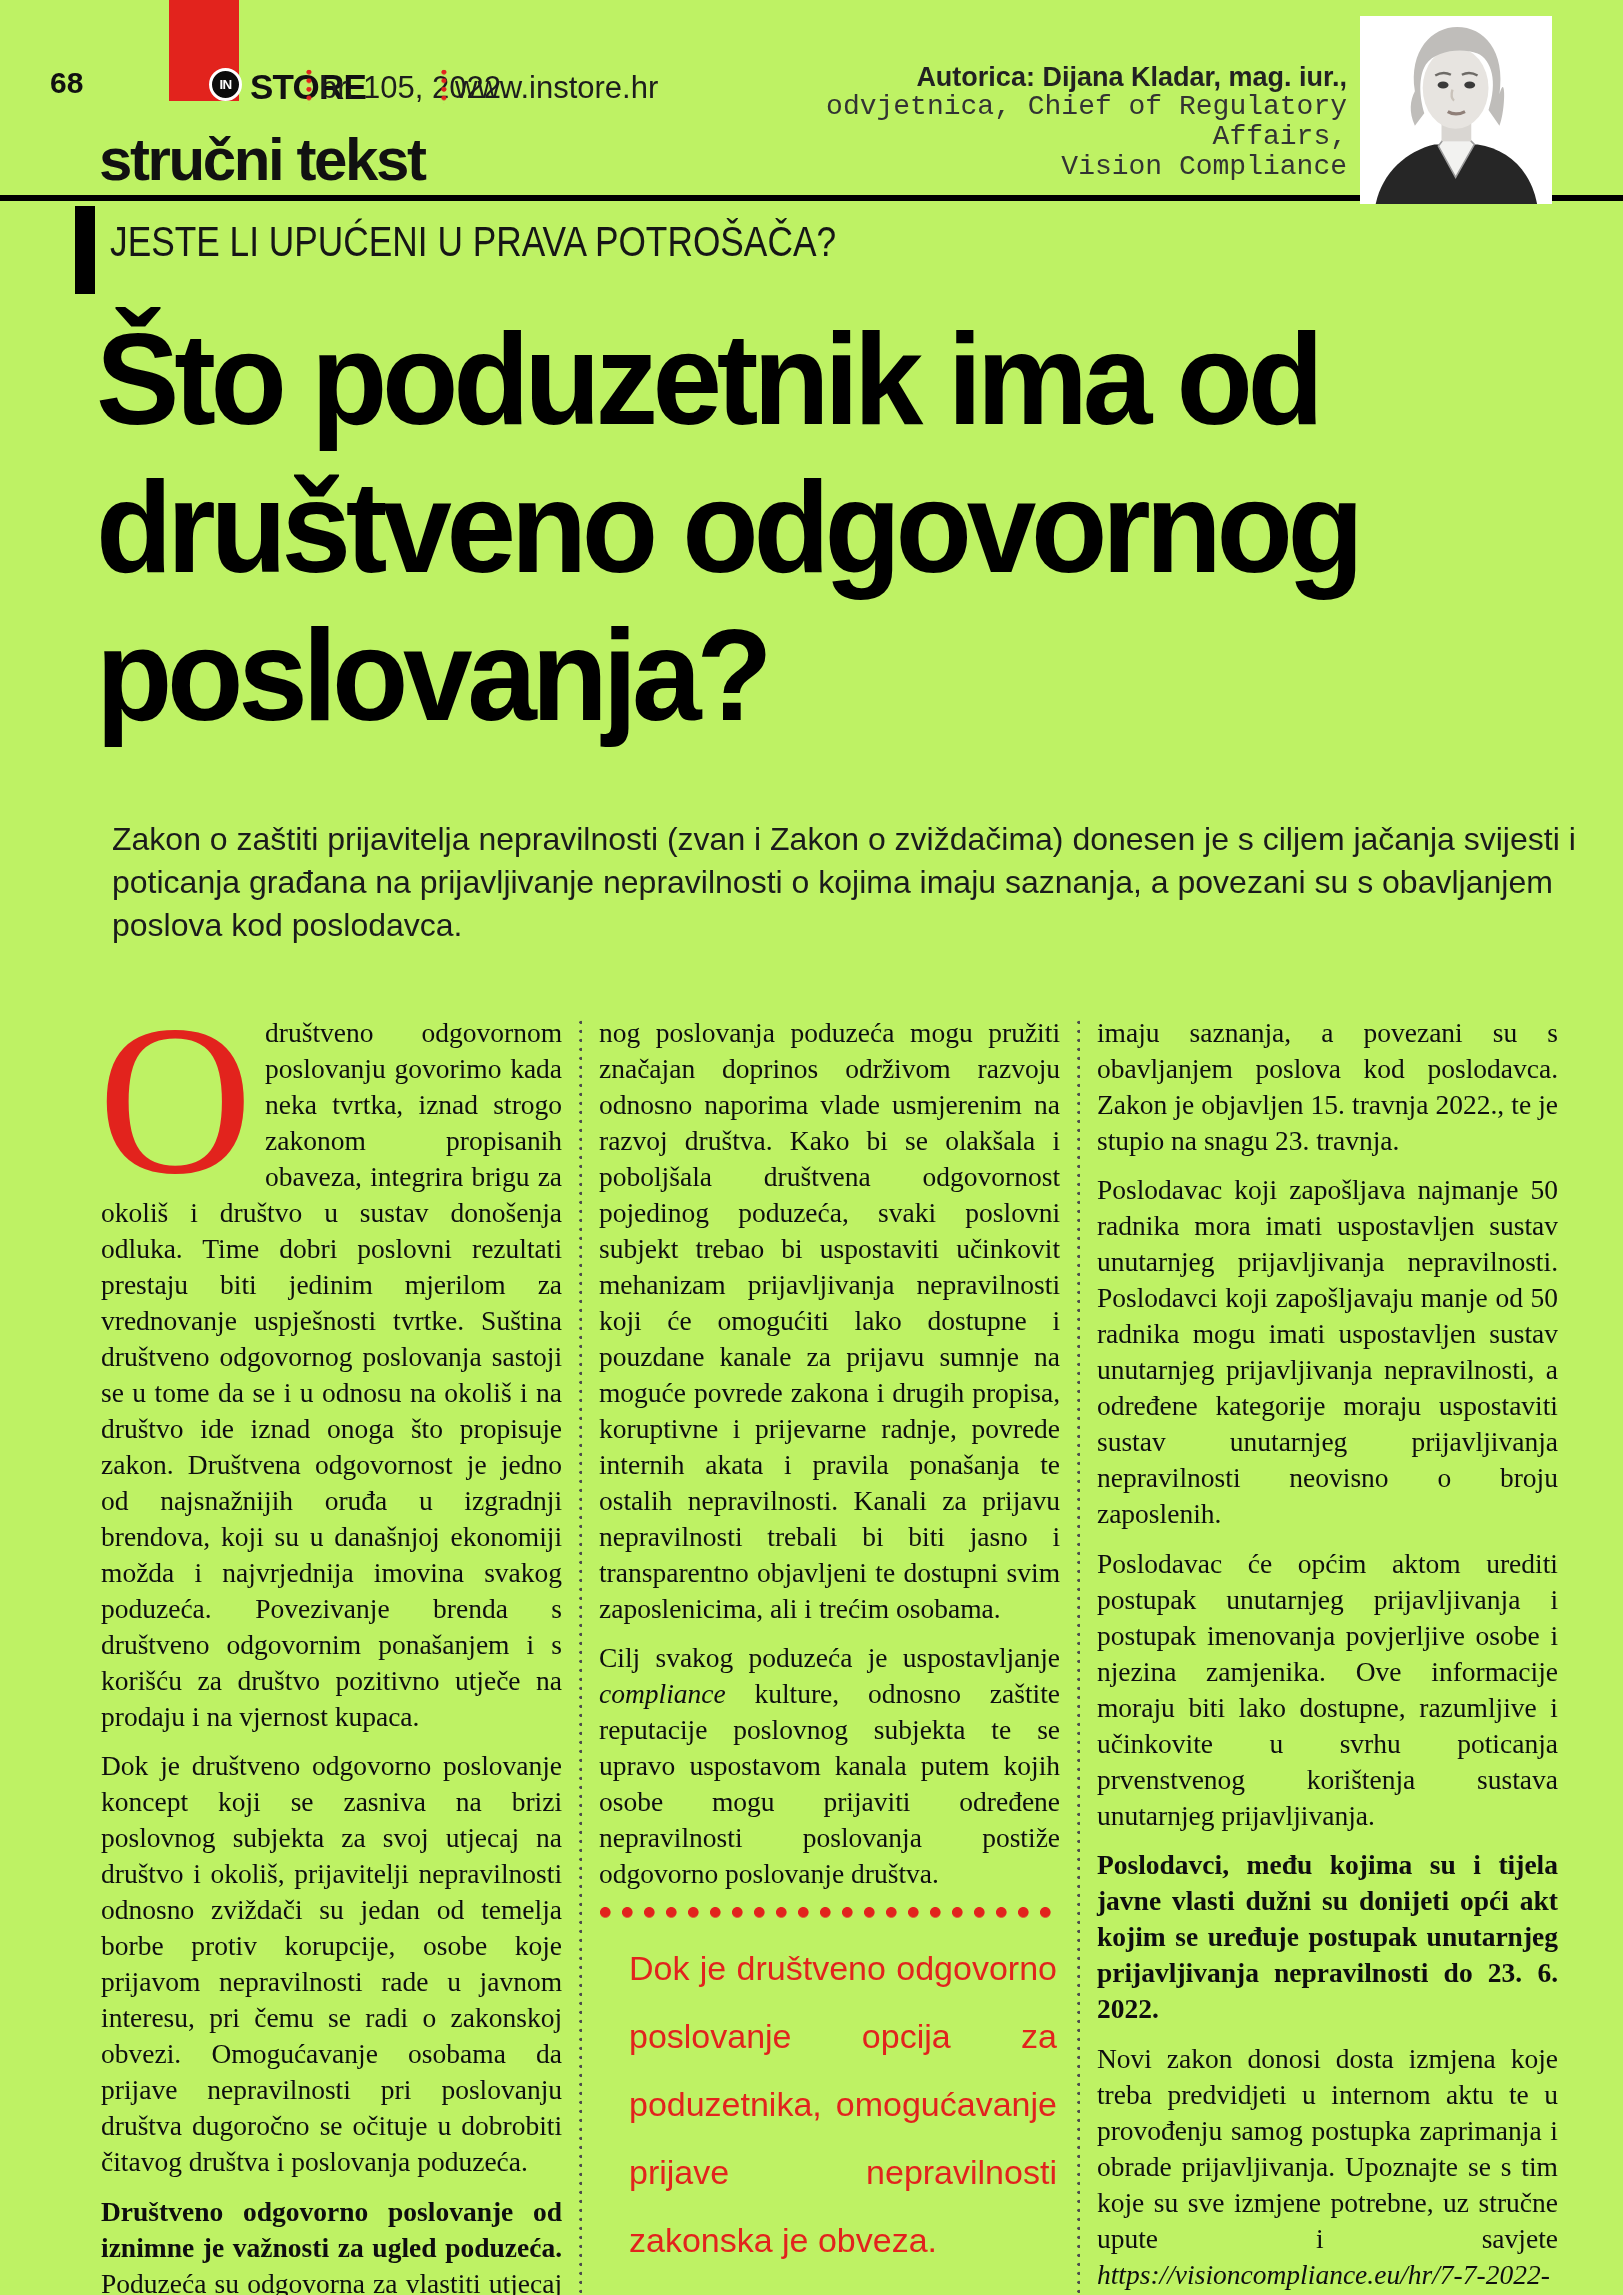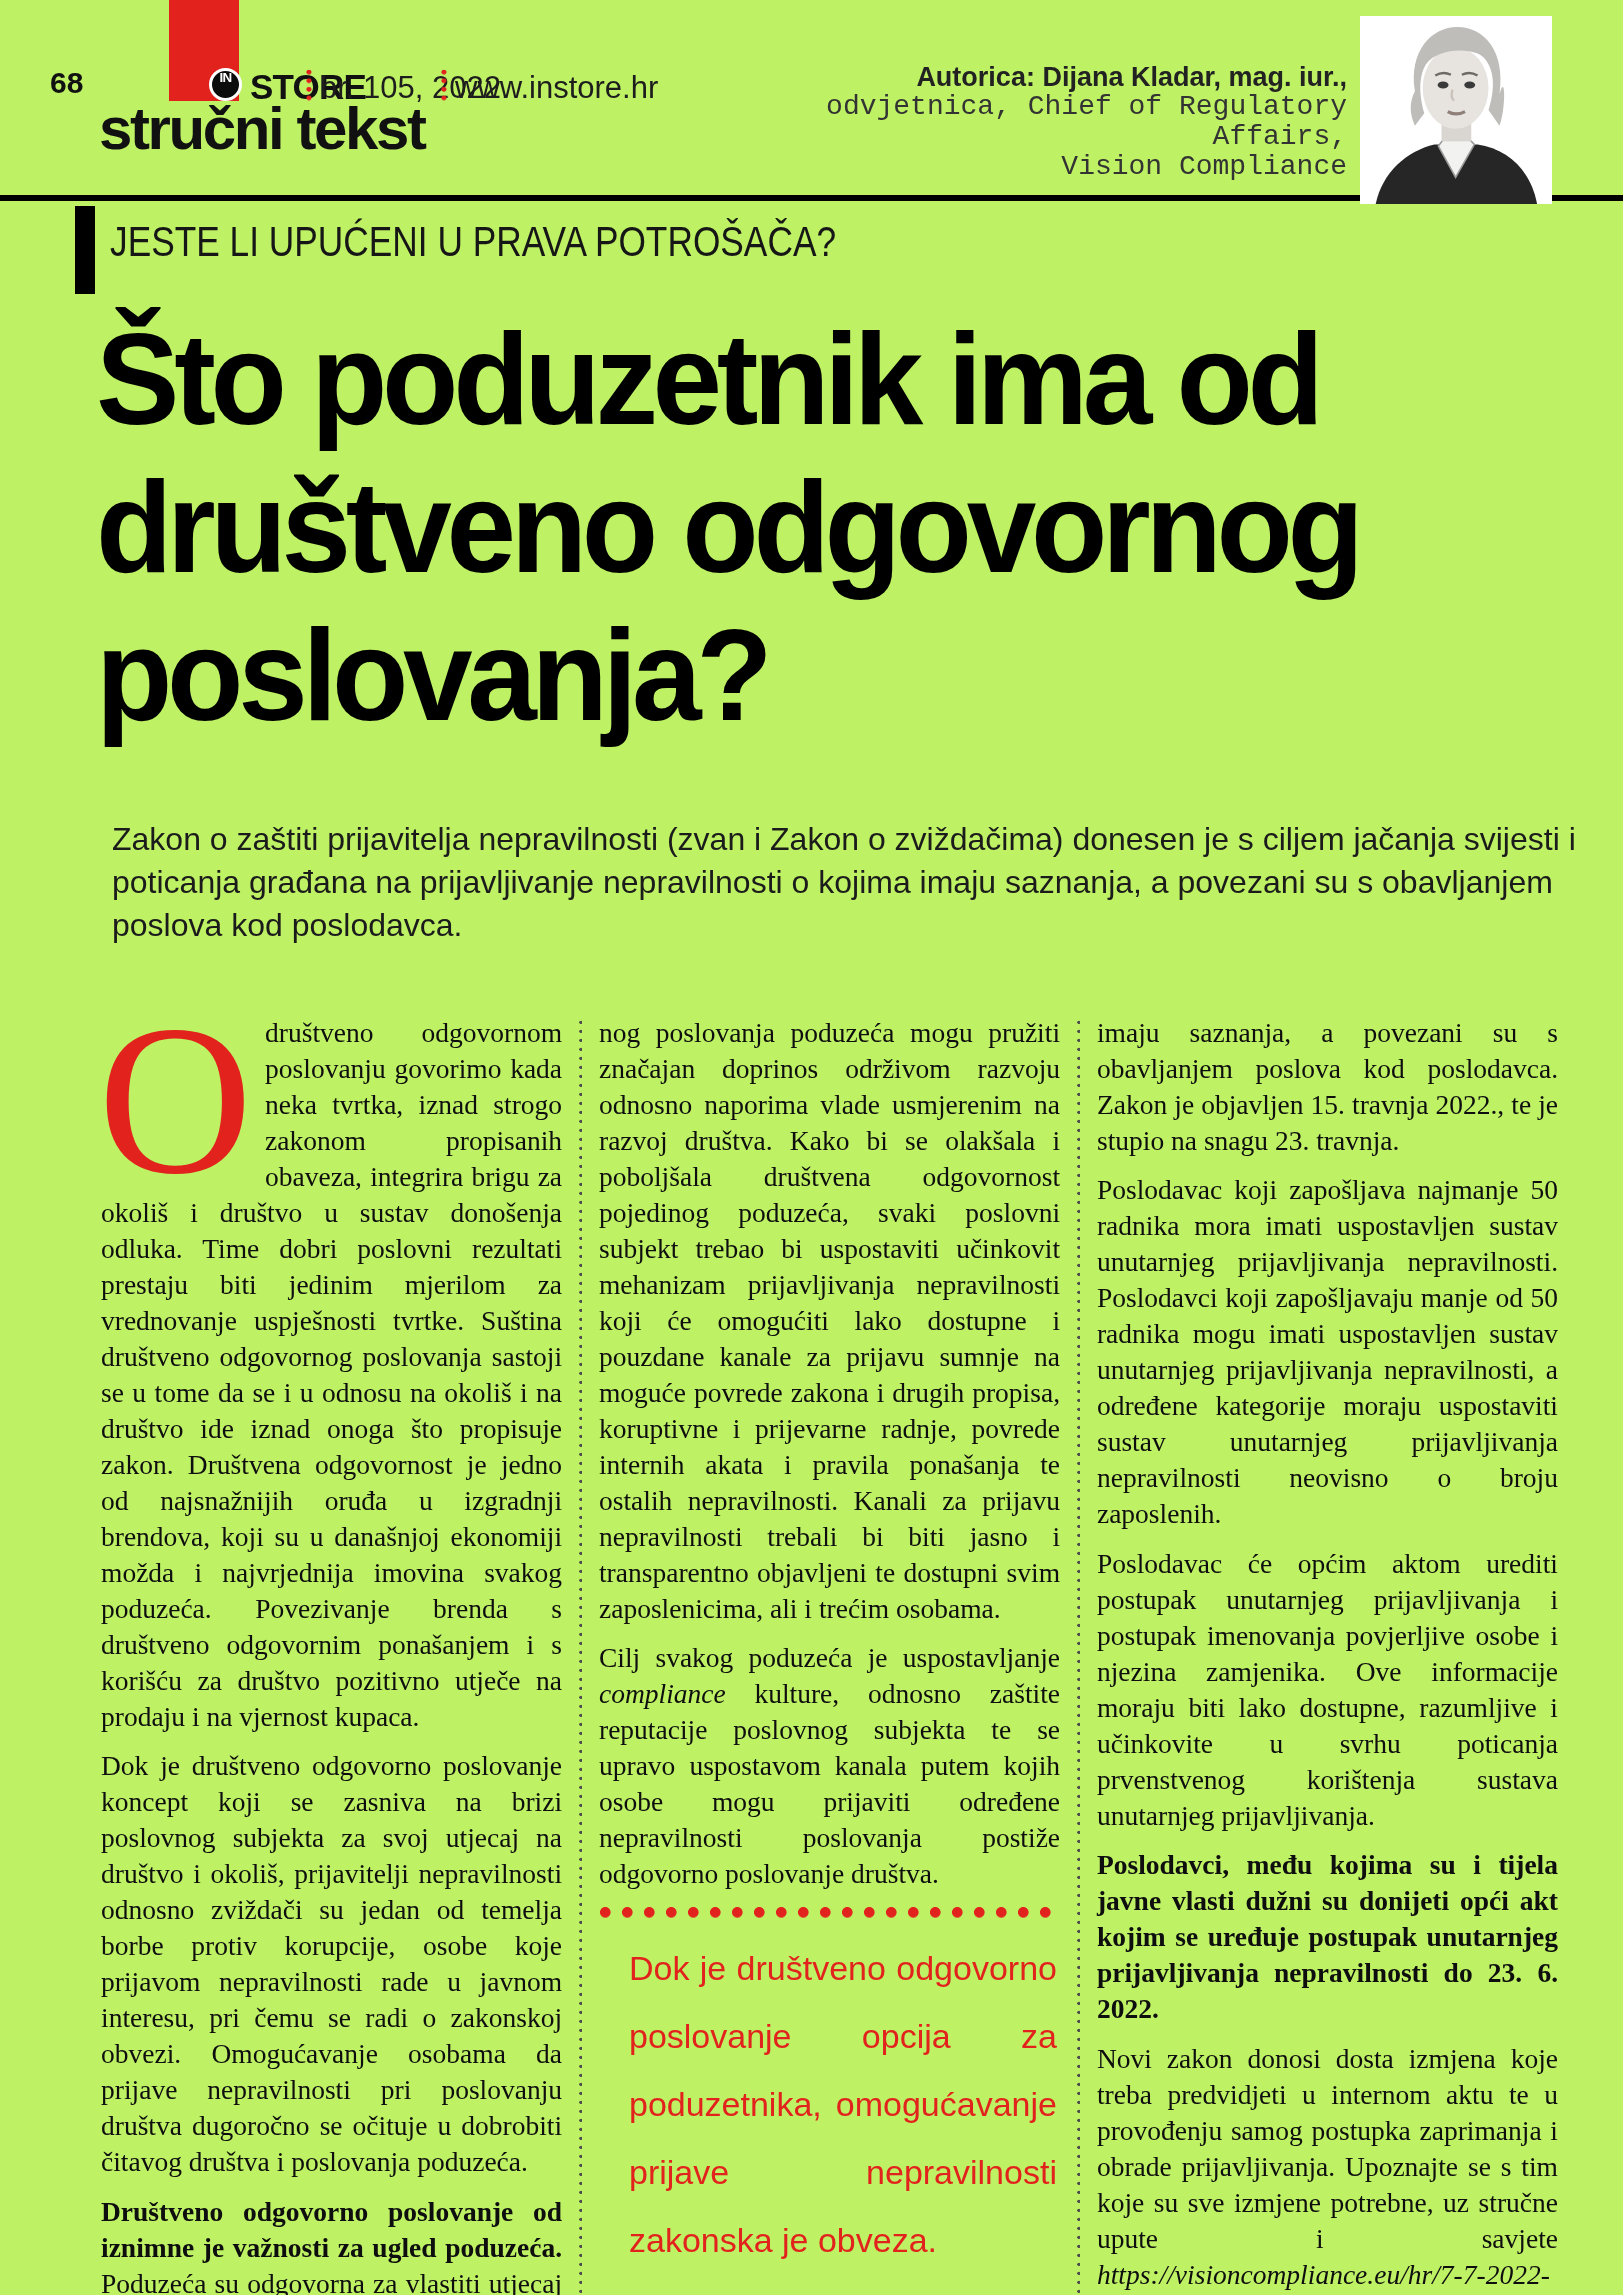--- a/index.html
+++ b/index.html
@@ -5,39 +5,39 @@
   :root { --red:#e2231d; --ink:#111111; }
   html,body { margin:0; padding:0; background:#ffffff; }
   .page { position:relative; width:1623px; height:2295px; background:#bef264; overflow:hidden;
           font-family:"Liberation Serif","DejaVu Serif",serif; color:var(--ink); }
 
   
   .page-num { position:absolute; left:50px; top:68px; font:700 30px/1 "Liberation Sans",sans-serif; }
   .logo-rect { position:absolute; left:169px; top:0; width:70px; height:101px; background:var(--red); }
   .logo-circle { position:absolute; left:209px; top:68px; width:33px; height:33px; border-radius:50%;
                  background:#0c0c0c; border:3.1px solid #fff; box-sizing:border-box;
-                 display:flex; justify-content:center;
+                 display:flex; align-items:center; justify-content:center;
                  font:700 13.4px/1 "Liberation Sans",sans-serif; color:#fff; letter-spacing:-0.8px; }
   .logo-store { position:absolute; left:250px; top:69px; font:700 35px/1 "Liberation Sans",sans-serif; letter-spacing:-0.8px; }
   .hdr-vdots { position:absolute; top:69px; width:5.5px; height:35px;
                background:radial-gradient(circle at 2.7px 3.1px, var(--red) 2px, rgba(0,0,0,0) 2.7px);
                background-size:5.5px 8.6px; background-repeat:repeat-y; }
   .hdr-vdots.s1 { left:306px; }
   .hdr-vdots.s2 { left:441px; }
   .hdr-issue { position:absolute; left:320px; top:72px; font:400 31px/1 "Liberation Sans",sans-serif; color:#1d1d1d; }
   .hdr-site  { position:absolute; left:455px; top:72px; font:400 31px/1 "Liberation Sans",sans-serif; color:#1d1d1d; }
 
   .author { position:absolute; right:276px; top:62px; width:565px; text-align:right;
             font-family:"Liberation Sans",sans-serif; color:#222; }
   .author .a1 { font-weight:700; font-size:27px; line-height:30px; }
   .author .a2, .author .a3 { font-weight:300; font-size:28px; line-height:30px; color:#333;font-family:Liberation Mono, monospace; }
 
   .photo { position:absolute; right:71px; top:15.7px; width:192px; height:188px; background:#fff; z-index:3; }
 
-  .section-label { position:absolute; left:99px; top:99px; font:800 60px/1 "Liberation Sans",sans-serif;
+  .section-label { position:absolute; left:99px; top:130px; font:800 60px/1 "Liberation Sans",sans-serif;
                    letter-spacing:-2.4px; }
 
   .top-rule { position:absolute; left:0; top:195px; width:100%; height:5.5px; background:#000; z-index:1; }
 
   
   .kicker-bar { position:absolute; left:75px; top:206px; width:20.4px; height:88px; background:#000; }
   .kicker { position:absolute; left:110px; top:221px; font:300 42px/1 "Liberation Sans",sans-serif;
             color:#161616; white-space:nowrap; transform:scaleX(0.84); transform-origin:left center;
             letter-spacing:0px; }
 

